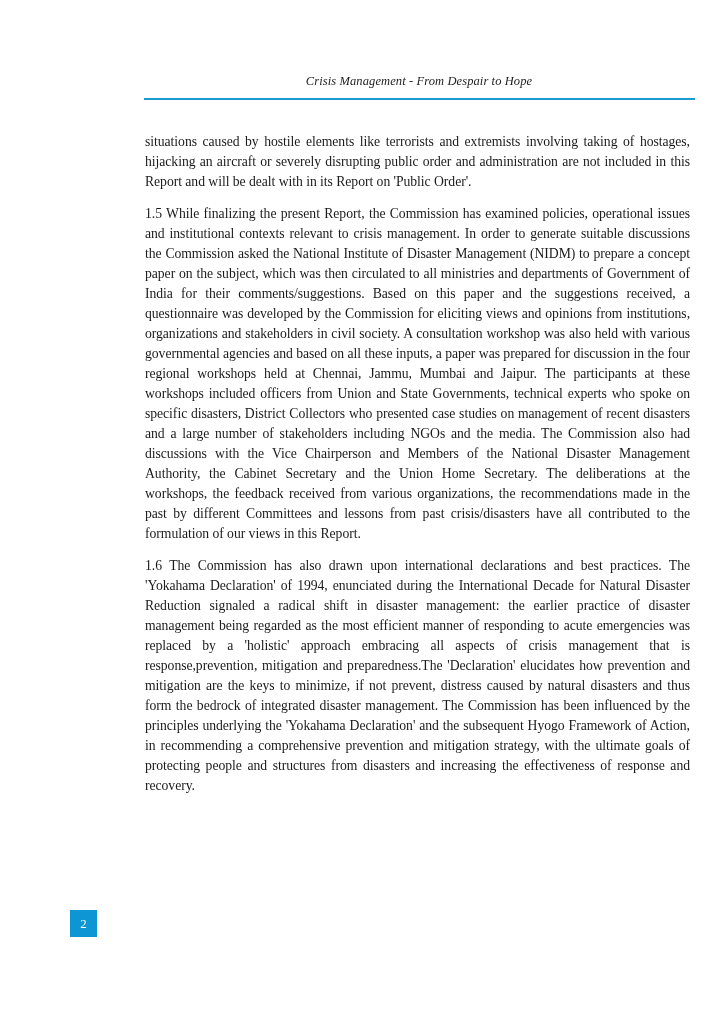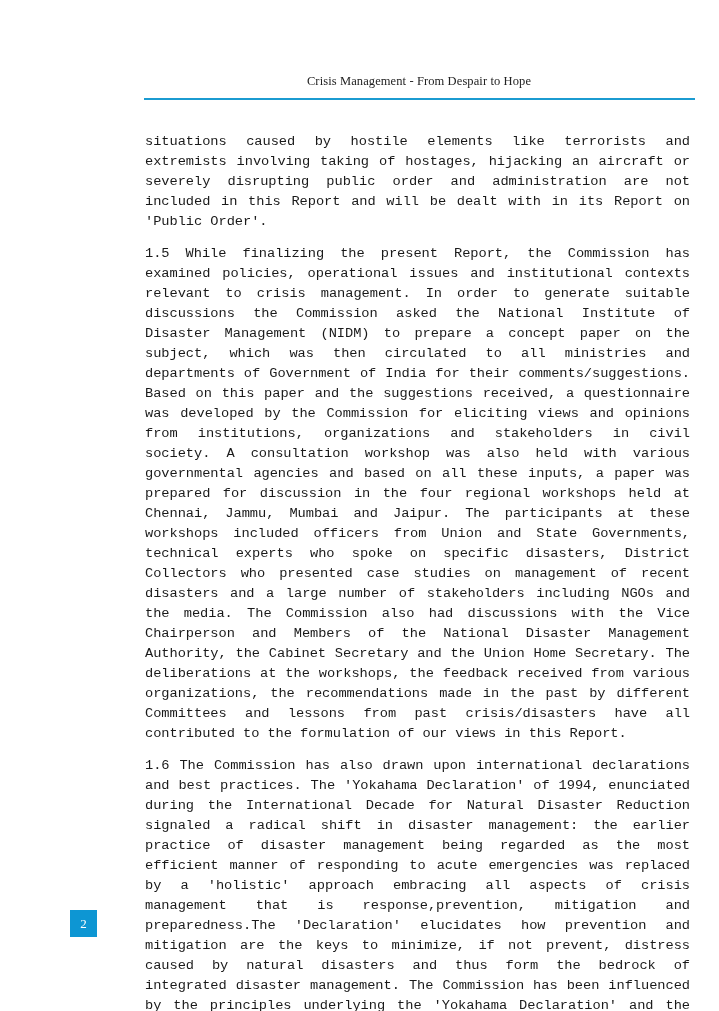--- a/index.html
+++ b/index.html
@@ -17,20 +17,21 @@
     }
     .running-header {
       position: absolute;
       left: 144px;
       width: 550px;
       top: 74px;
       text-align: center;
       font-size: 12.5px;
       color: #222;
       letter-spacing: 0.1px;
+      font-style: italic;
     }
     .header-rule {
       position: absolute;
       left: 144px;
       width: 551px;
       top: 98px;
       height: 2px;
       background: #1b9bd1;
     }
     .body-text {
@@ -39,21 +40,20 @@
       width: 545px;
       top: 132px;
     }
     .para {
       margin: 0 0 12px 0;
       font-size: 13.7px;
       line-height: 20px;
       text-align: justify;
       text-align-last: left;
       letter-spacing: -0.05px;
-      font-family: Liberation Mono, monospace;
     }
     .page-number {
       position: absolute;
       left: 70px;
       top: 910px;
       width: 27px;
       height: 27px;
       background: #0d96d3;
       color: #ffffff;
       font-size: 13px;

